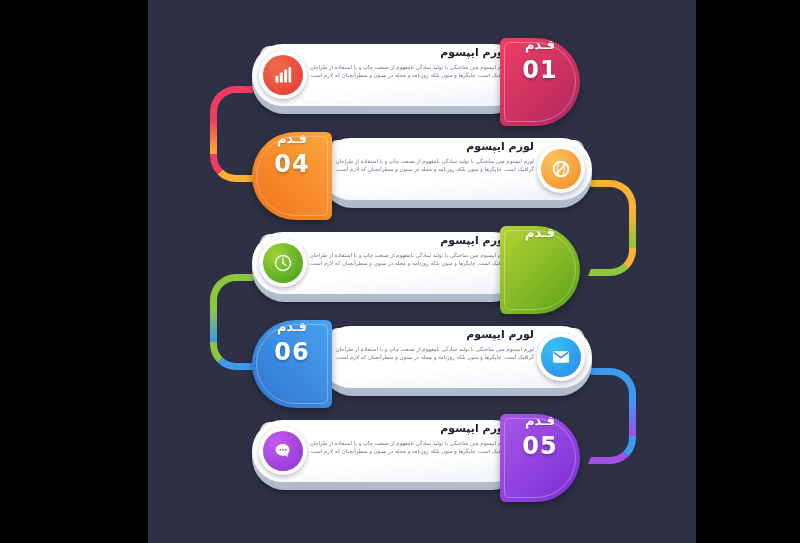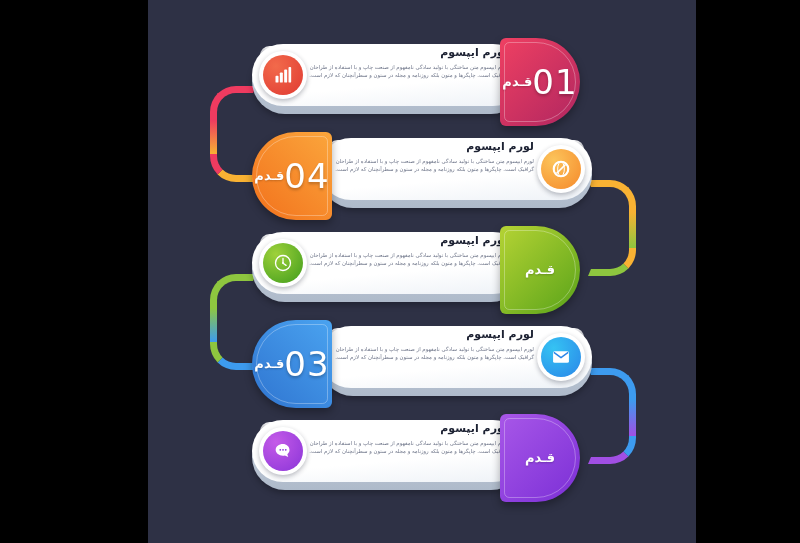--- a/index.html
+++ b/index.html
@@ -37,31 +37,31 @@
         display:flex;align-items:center;justify-content:center;}
   .disc svg{width:20px;height:20px;fill:#fff;}
 
   
   .txt{position:absolute;top:8px;direction:rtl;text-align:right;}
   .txt-title{font-size:11px;font-weight:bold;color:#1d2233;line-height:14px;
              letter-spacing:.2px;margin:0 0 3px 0;}
   .txt-body{font-size:5.4px;color:#6d7488;line-height:8.2px;margin:0;}
 
   
-  .badge{position:absolute;width:80px;height:88px;display:flex;flex-direction:row;
-         align-items:center;justify-content:center;
+  .badge{position:absolute;width:80px;height:88px;display:flex;flex-direction:column;
+         align-items:center;
          box-shadow:0 4px 9px rgba(0,0,0,.32);}
   .badge.right{border-radius:6px 44px 44px 6px;}
   .badge.left{border-radius:44px 6px 6px 44px;}
   .badge-foot{position:absolute;width:38px;height:14px;bottom:-11px;
               border-radius:0 0 5px 5px;filter:brightness(.82);z-index:-1;}
   .badge-word{font-size:13px;font-weight:bold;color:#fff;line-height:14px;
               direction:rtl;letter-spacing:.5px;
               text-shadow:0 1px 2px rgba(0,0,0,.22);}
-  .badge-num{font-size:34px;font-weight:normal;color:#fff;line-height:36px;
+  .badge-num{font-size:24px;font-weight:bold;color:#fff;line-height:36px;
              letter-spacing:1px;text-shadow:0 2px 3px rgba(0,0,0,.25);}
   .badge-inner{position:absolute;inset:4px;border-radius:inherit;
                border:1px solid rgba(255,255,255,.30);pointer-events:none;}
 </style>
 </head>
 <body>
 
 <div id="stage">
   <div id="canvas">
 
@@ -168,21 +168,21 @@
             </svg>
         </div>
       </div>
       <div class="txt" style="left:186px;width:200px;">
         <p class="txt-title">لورم ایپسوم</p>
         <p class="txt-body">لورم ایپسوم متن ساختگی با تولید سادگی نامفهوم از صنعت چاپ و با استفاده از طراحان گرافیک است. چاپگرها و متون بلکه روزنامه و مجله در ستون و سطرآنچنان که لازم است.</p>
       </div>
       <div class="badge left" style="left:104px;top:0px;background:linear-gradient(225deg,#4aa3f0 0%,#2f74d0 100%);">
         <div class="badge-inner"></div>
         <div class="badge-word">قـدم</div>
-        <div class="badge-num">03</div>
+        <div class="badge-num">06</div>
         <div class="badge-foot" style="right:8px;background:#2f74d0;"></div>
       </div>
     </div>
 
     <div class="row" style="top:414px;">
       <div class="card-base" style="left:104px;top:10px;width:272px;"></div>
       <div class="card" style="left:104px;top:6px;width:272px;">
         <div class="card-gloss"></div>
       </div>
       <div class="disc-ring" style="left:111px;top:13px;">
@@ -195,18 +195,19 @@
             </svg>
         </div>
       </div>
       <div class="txt" style="left:160px;width:200px;">
         <p class="txt-title">لورم ایپسوم</p>
         <p class="txt-body">لورم ایپسوم متن ساختگی با تولید سادگی نامفهوم از صنعت چاپ و با استفاده از طراحان گرافیک است. چاپگرها و متون بلکه روزنامه و مجله در ستون و سطرآنچنان که لازم است.</p>
       </div>
       <div class="badge right" style="left:352px;top:0px;background:linear-gradient(135deg,#a857e8 0%,#7b2fd6 100%);">
         <div class="badge-inner"></div>
         <div class="badge-word">قـدم</div>
+        <div class="badge-num">05</div>
         <div class="badge-foot" style="left:8px;background:#7b2fd6;"></div>
       </div>
     </div>
 
   </div>
 </div>
 
 </body></html>

